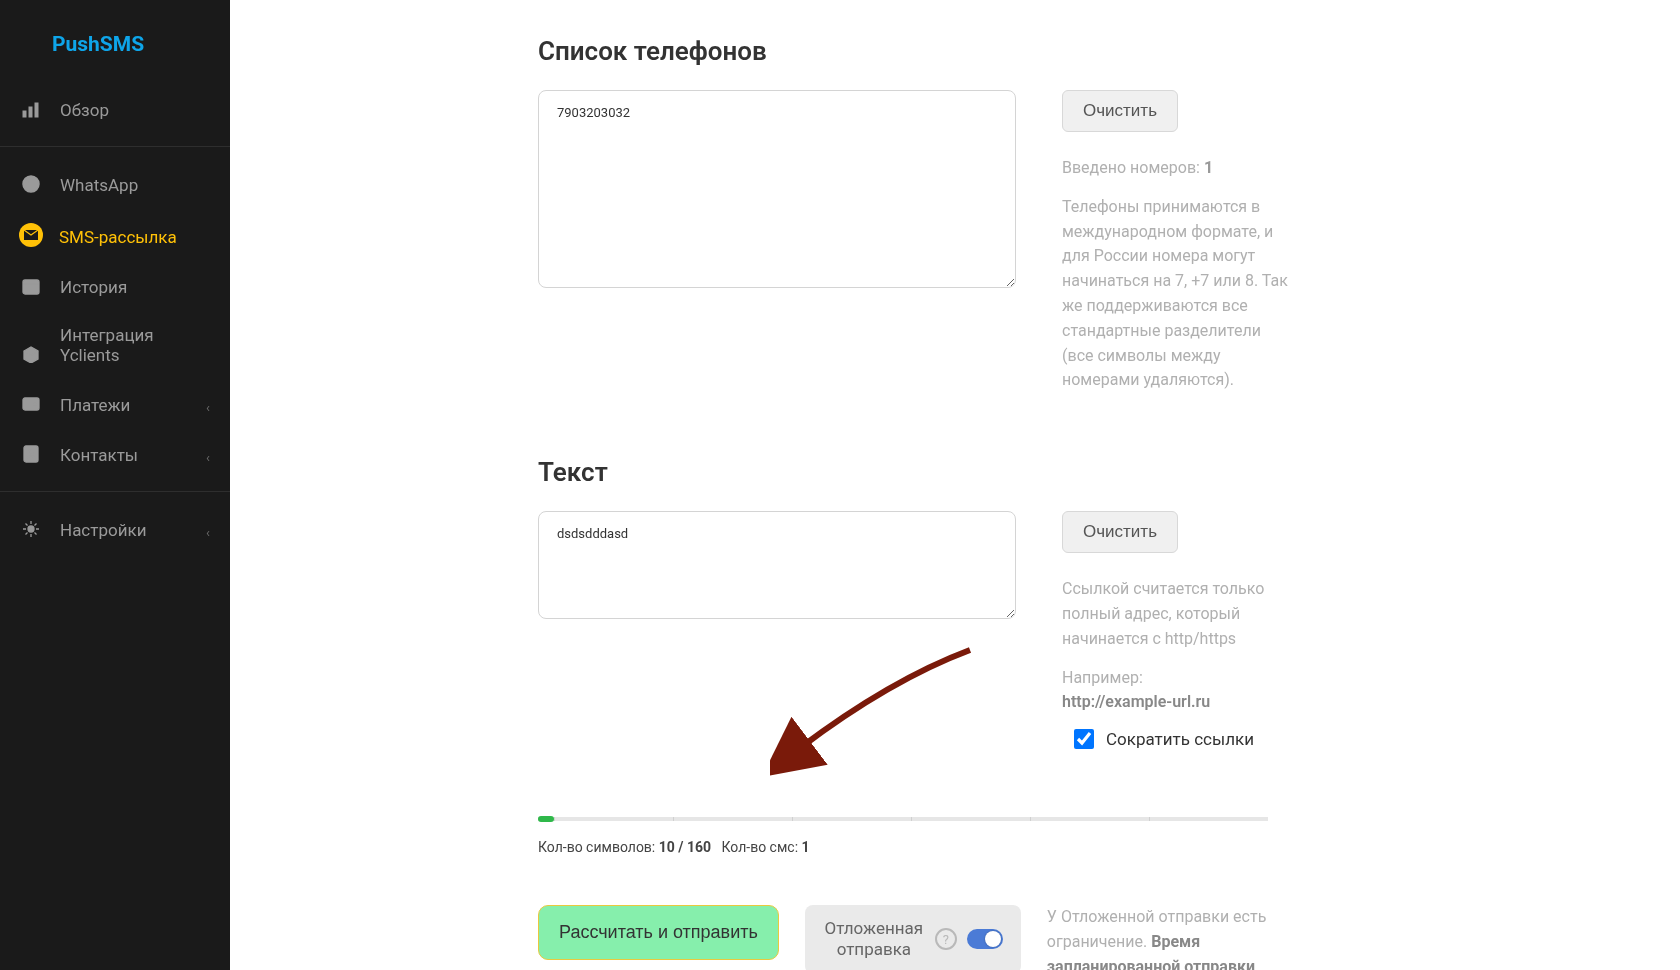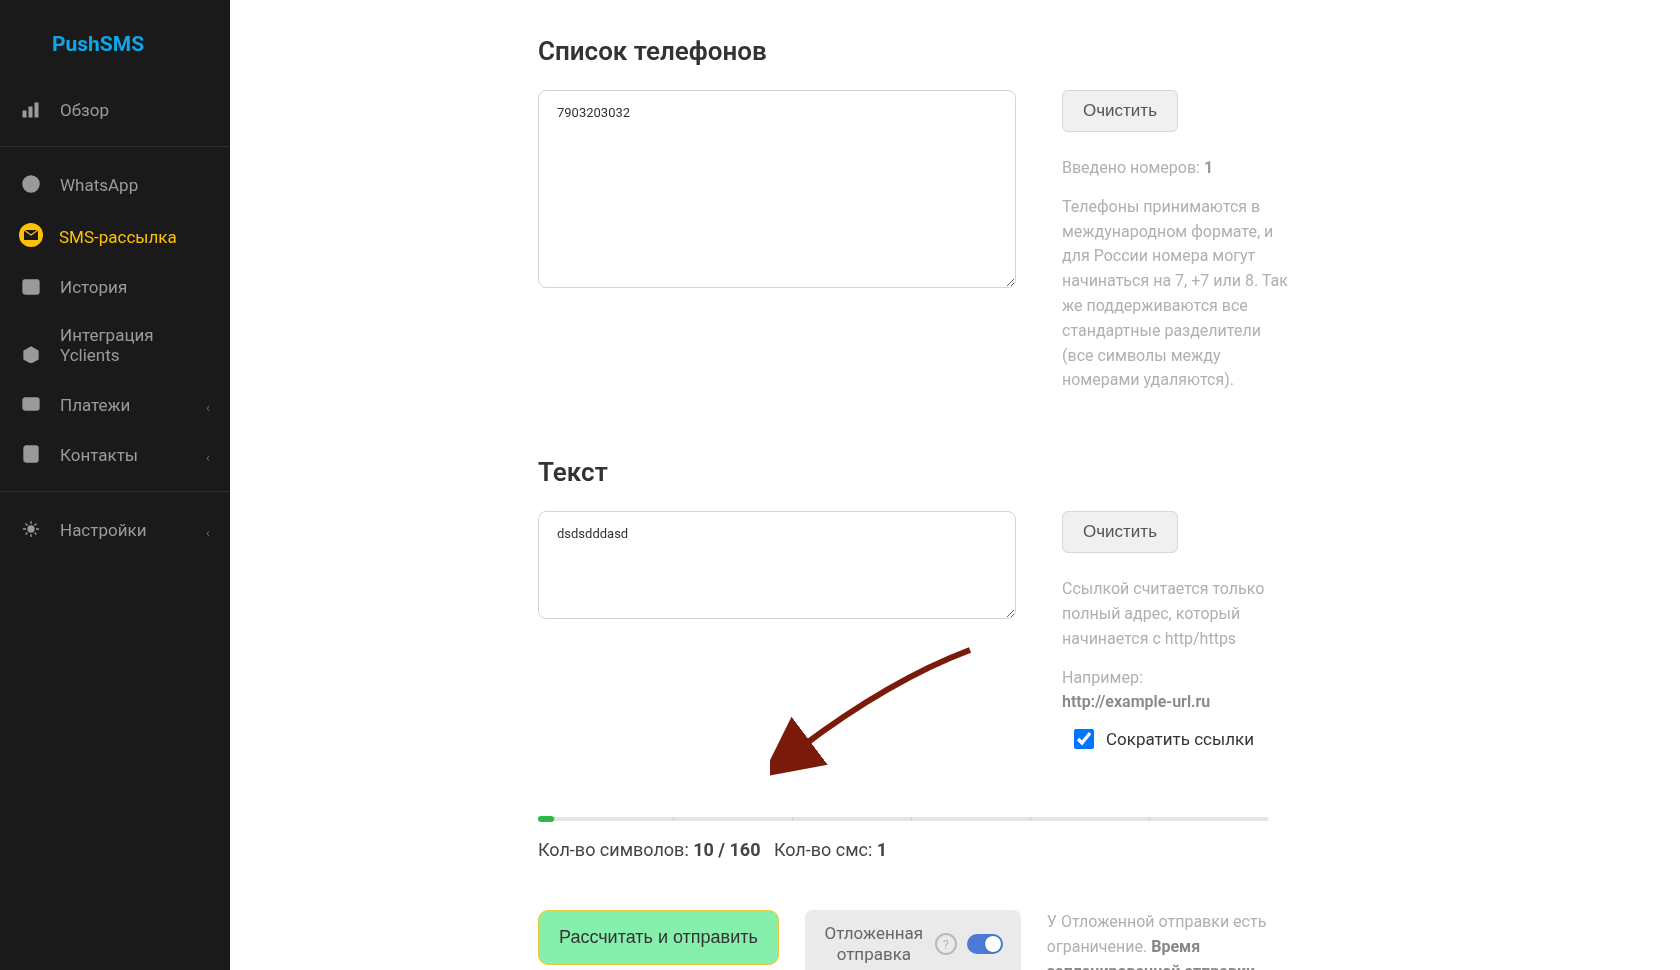--- a/index.html
+++ b/index.html
@@ -32,21 +32,21 @@
 
 .checkbox-row { display: flex; align-items: center; gap: 12px; margin-top: 10px; margin-left: 12px; }
 .checkbox-row input { width: 20px; height: 20px; cursor: pointer; }
 .checkbox-row label { font-size: 17px; color: #333; }
 
 .progress-track { width: 730px; height: 4px; background: #e6e6e6; margin-top: 68px; position: relative; display: flex; }
 .progress-fill { width: 16px; height: 6px; background: #2fb84a; border-radius: 3px; margin-top: -1px; }
 .progress-seg { flex: 1; border-left: 1px solid #d0d0d0; height: 100%; }
 .progress-track .progress-seg:first-of-type { border-left: none; }
 
-.counters { margin-top: 18px; font-size: 18px; color: #444; }
+.counters { margin-top: 18px; font-size: 14px; color: #444; }
 .counters b { font-weight: 700; }
 
 .action-row { display: flex; gap: 26px; margin-top: 50px; align-items: flex-start; }
 .calc-btn { background: #86efac; border: 1px solid #e9c93e; border-radius: 10px; padding: 16px 20px; font-size: 18px; color: #333; cursor: pointer; font-weight: 500; }
 .delayed-box { width: 216px; }
 .delayed-top { background: #eaeaea; border-radius: 8px; padding: 13px 18px; display: flex; align-items: center; gap: 10px; font-size: 17px; color: #666; }
 .delayed-top .label-txt { flex: 1; text-align: center; line-height: 1.25; }
 .help-circle { width: 22px; height: 22px; border: 2px solid #b9b9b9; border-radius: 50%; color: #b9b9b9; font-size: 13px; display: flex; align-items: center; justify-content: center; cursor: pointer; }
 .toggle { width: 36px; height: 20px; background: #c7c7c7; border-radius: 10px; position: relative; cursor: pointer; }
 .toggle.on { background: #4b7bd6; }

